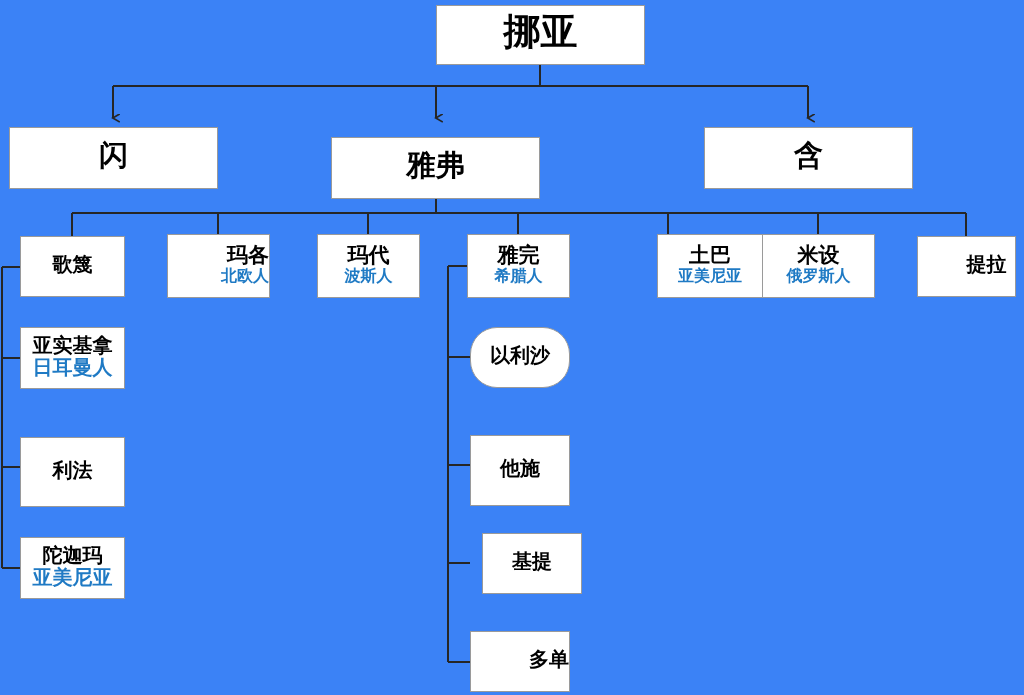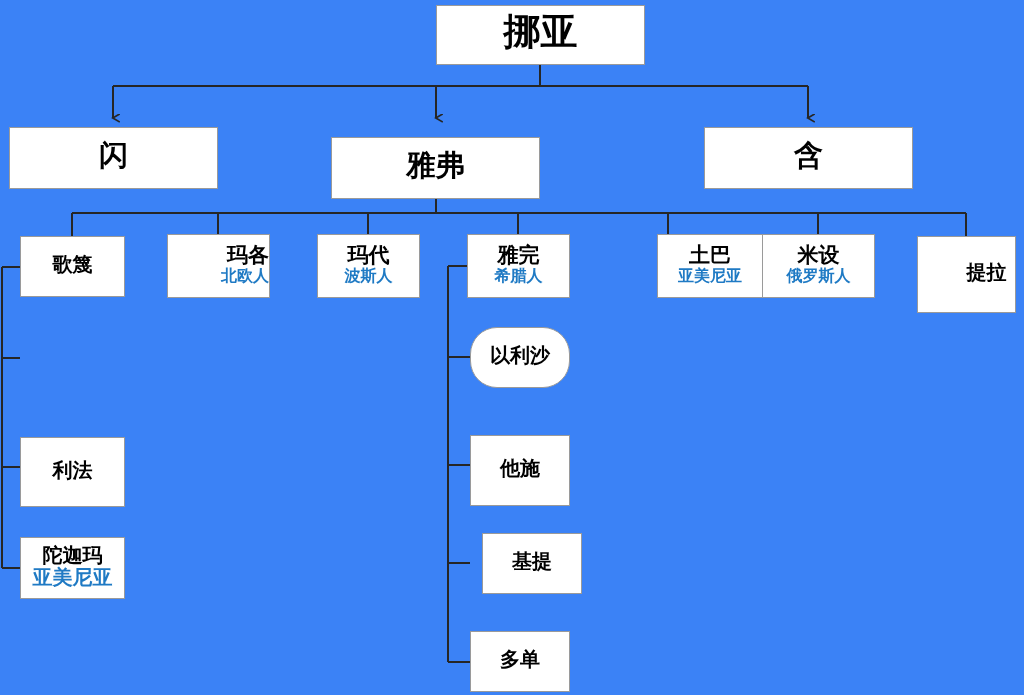--- a/index.html
+++ b/index.html
@@ -131,38 +131,42 @@
     <span class="sub">希腊人</span>
   </div>
   <div class="node lvl2" style="left:617px; top:234px; width:106px; height:64px;margin-left:40px;">
     <span class="title">土巴</span>
     <span class="sub">亚美尼亚</span>
   </div>
   <div class="node lvl2" style="left:762px; top:234px; width:113px; height:64px;align-items:center;">
     <span class="title">米设</span>
     <span class="sub">俄罗斯人</span>
   </div>
-  <div class="node lvl2 single" style="left:917px; top:236px; width:99px; height:77px;padding-left:40px;">
+  <div class="node lvl2 single" style="left:917px; top:236px; width:99px; height:61px;padding-left:40px;">
     <span class="title">提拉</span>
   </div>
 
+  <div class="node lvl3" style="left:20px; top:327px; width:105px; height:62px;">
+    <span class="title">亚实基拿</span>
+    <span class="sub">日耳曼人</span>
+  </div>
   <div class="node lvl3" style="left:20px; top:437px; width:105px; height:70px;">
     <span class="title">利法</span>
   </div>
   <div class="node lvl3" style="left:20px; top:537px; width:105px; height:62px;">
     <span class="title">陀迦玛</span>
     <span class="sub">亚美尼亚</span>
   </div>
 
   <div class="node lvl3" style="left:470px; top:327px; width:100px; height:61px;border-radius:27px;">
     <span class="title">以利沙</span>
   </div>
   <div class="node lvl3" style="left:470px; top:435px; width:100px; height:71px;">
     <span class="title">他施</span>
   </div>
   <div class="node lvl3" style="left:470px; top:533px; width:100px; height:61px;margin-left:12px;">
     <span class="title">基提</span>
   </div>
-  <div class="node lvl3" style="left:470px; top:631px; width:100px; height:61px;">
+  <div class="node lvl3" style="left:470px; top:631px; width:100px; height:61px;align-items:flex-end;">
     <span class="title">多单</span>
   </div>
 
 </div>
 
 </body></html>

